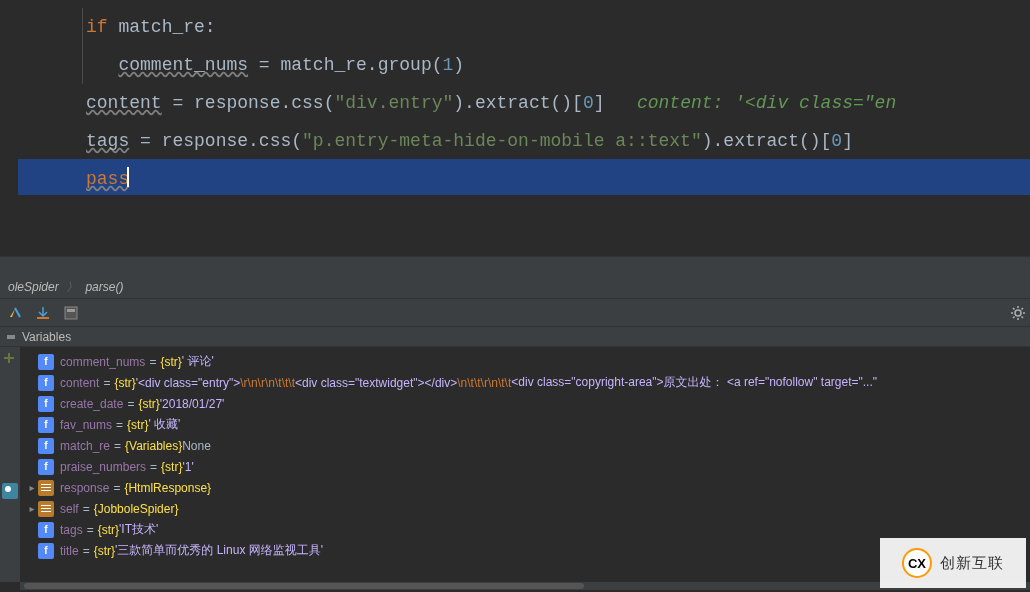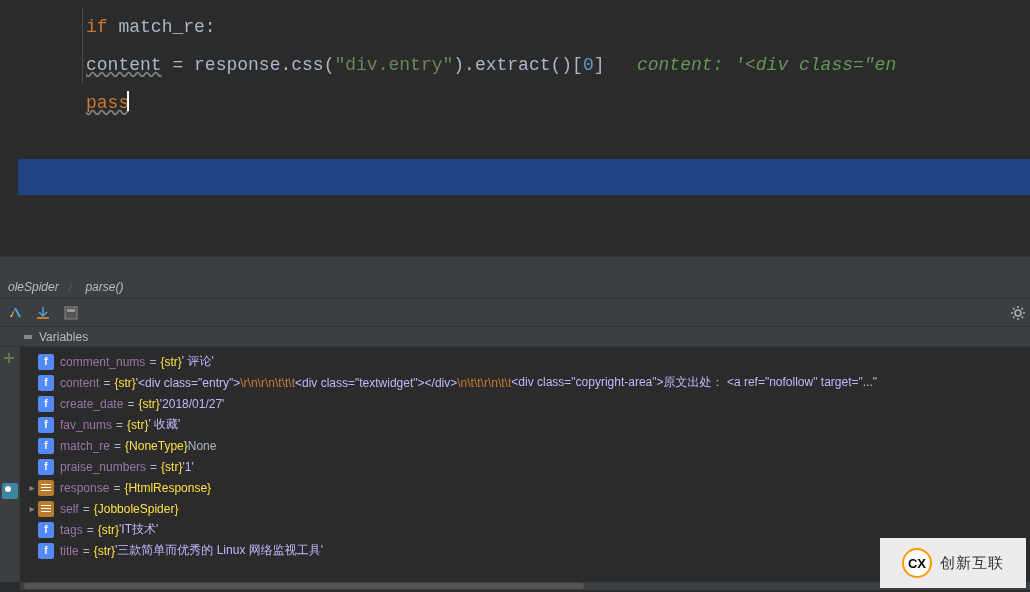--- a/index.html
+++ b/index.html
@@ -84,21 +84,21 @@
     gap: 10px;
     position: relative;
   }
   .toolbar-icon { width: 18px; height: 18px; display: flex; align-items: center; justify-content: center; }
   .settings-icon { position: absolute; right: 4px; top: 6px; color: #afb1b3; }
   .variables-header {
     background: #3c3f41;
     height: 20px;
     font-size: 12px;
     color: #bbbbbb;
-    padding: 2px 23px;
+    padding: 2px 6px;
     display: flex;
     align-items: center;
     gap: 6px;
     font-family: "Segoe UI", sans-serif;
     border-bottom: 1px solid #323232;
   }
   .variables-panel {
     display: flex;
     height: 235px;
     background: #2b2b2b;
@@ -197,21 +197,23 @@
   .watermark .txt { color: #333; font-size: 15px; font-weight: 500; letter-spacing: 1px; }
 </style>
 </head>
 <body>
 
 <div class="editor-area">
   <div class="vert-line"></div>
   <div class="sel-line"></div>
   <div class="code-layer">
     <div class="code-line">     <span class="kw">if</span><span class="id"> match_re:</span></div>
+    <div class="code-line">        <span class="id underline-wavy">comment_nums</span><span class="id"> = match_re.group(</span><span class="num">1</span><span class="id">)</span></div>
     <div class="code-line">     <span class="id underline-wavy">content</span><span class="id"> = response.css(</span><span class="str">"div.entry"</span><span class="id">).extract()[</span><span class="num">0</span><span class="id">]   </span><span class="comment">content: '&lt;div class="en</span></div>
+    <div class="code-line">     <span class="id underline-wavy">tags</span><span class="id"> = response.css(</span><span class="str">"p.entry-meta-hide-on-mobile a::text"</span><span class="id">).extract()[</span><span class="num">0</span><span class="id">]  </span></div>
     <div class="code-line">     <span class="kw underline-wavy">pass</span><span class="cursor"></span></div>
   </div>
 </div>
 
 <div class="editor-bottom-bar"></div>
 
 <div class="breadcrumb">
   <span>oleSpider</span>
   <span class="sep">〉</span>
   <span>parse()</span>
@@ -302,21 +304,21 @@
         <span class="var-name">fav_nums</span>
         <span class="var-eq">=</span>
         <span class="var-type">{str}</span> 
         <span class="var-val-str">'  收藏'</span>
       </div>
     <div class="var-row">
         <span class="arrow"></span>
         <span class="icon-f">f</span>
         <span class="var-name">match_re</span>
         <span class="var-eq">=</span>
-        <span class="var-type">{NoneType}</span> 
+        <span class="var-type">{Variables}</span> 
         <span class="var-val">None</span>
       </div>
     <div class="var-row">
         <span class="arrow"></span>
         <span class="icon-f">f</span>
         <span class="var-name">praise_numbers</span>
         <span class="var-eq">=</span>
         <span class="var-type">{str}</span> 
         <span class="var-val-str">'1'</span>
       </div>

